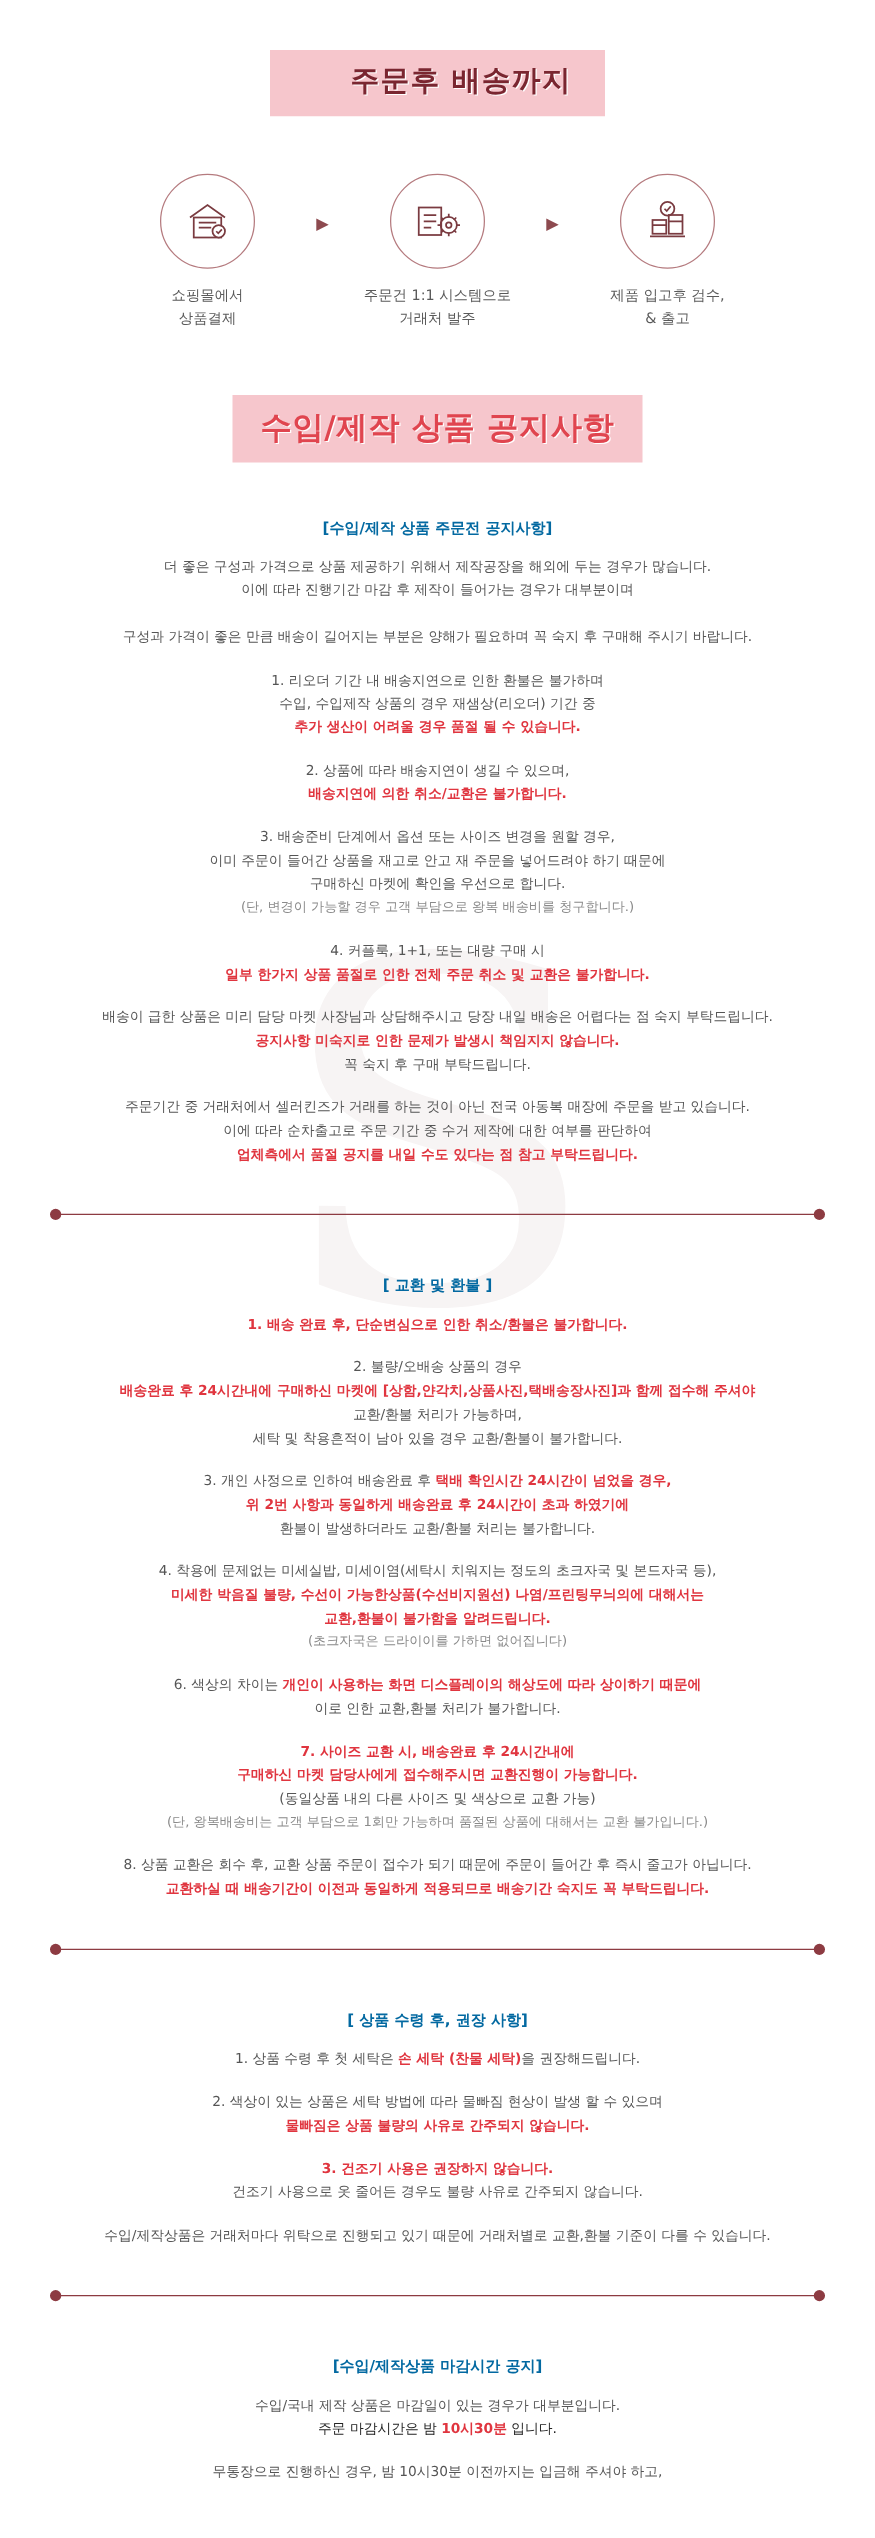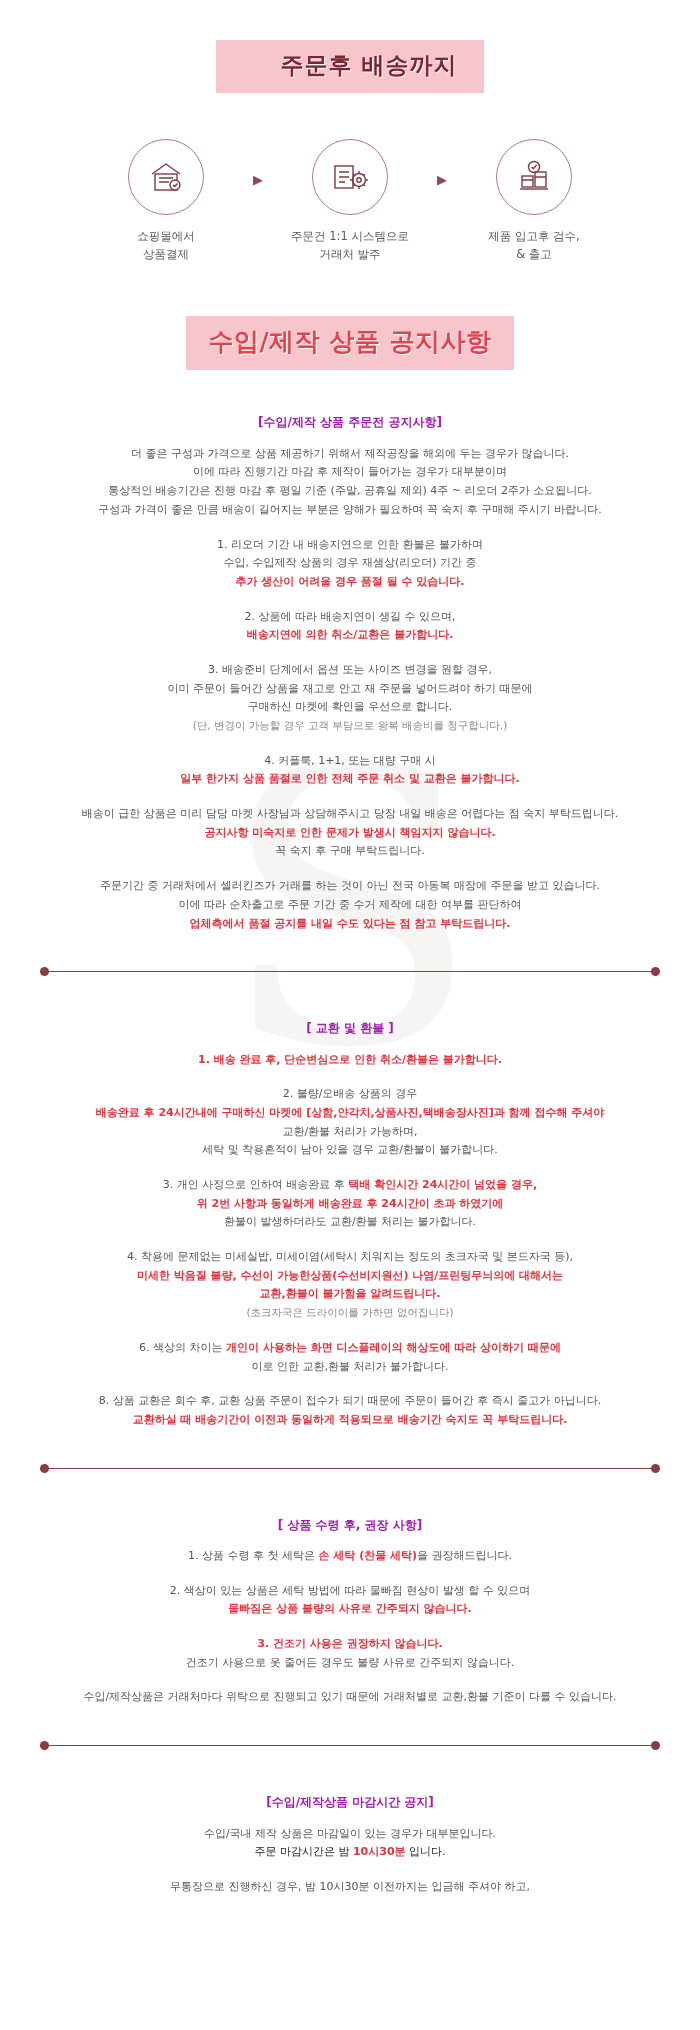--- a/index.html
+++ b/index.html
@@ -90,21 +90,21 @@
     font-weight:bold;
     color:#e0454f;
     text-shadow:1px 1px 0 #ffffff;
     letter-spacing:0.5px;
   }
 
   
   .block{width:620px;margin:0 auto;text-align:center;}
   .h-sub{
     font-weight:bold;
-    color:#a21caf;
+    color:#0369a1;
     font-size:12px;
     margin-top:42px;
     margin-bottom:12px;
   }
   p.para{margin:0 0 16px 0;font-size:11px;color:#555;}
   .red{color:#e0353f;font-weight:bold;}
   .gray-s{color:#8a8a8a;font-size:10.5px;}
   .blk{color:#222;font-weight:normal;}
 
   
@@ -195,21 +195,21 @@
     <div class="sect-title-wrap">
       <span class="sect-title">수입/제작 상품 공지사항</span>
     </div>
 
     <div class="block">
       <div class="h-sub">[수입/제작 상품 주문전 공지사항]</div>
 
       <p class="para">
         <span class="tight">더 좋은 구성과 가격으로 상품 제공하기 위해서 제작공장을 해외에 두는 경우가 많습니다.</span><br>
         <span>이에 따라 진행기간 마감 후 제작이 들어가는 경우가 대부분이며</span><br>
-        <span>통상적인 배송기간은 진행 마감 후 평일 기준 (주말, 공휴일 제외) 4주 ~ 리오더 2주가 소요됩니다.</span><br>
+        <br>
         <span>구성과 가격이 좋은 만큼 배송이 길어지는 부분은 양해가 필요하며 꼭 숙지 후 구매해 주시기 바랍니다.</span>
       </p>
 
       <p class="para item sp">
         <span>1. 리오더 기간 내 배송지연으로 인한 환불은 불가하며</span><br>
         <span>수입, 수입제작 상품의 경우 재샘상(리오더) 기간 중</span><br>
         <span class="red">추가 생산이 어려울 경우 품절 될 수 있습니다.</span>
       </p>
 
       <p class="para item">
@@ -274,20 +274,26 @@
         <span class="red">교환,환불이 불가함을 알려드립니다.</span><br>
         <span class="gray-s">(초크자국은 드라이이를 가하면 없어집니다)</span>
       </p>
 
 
       <p class="para item">
         <span>6. 색상의 차이는 </span><span class="red">개인이 사용하는 화면 디스플레이의 해상도에 따라 상이하기 때문에</span><br>
         <span>이로 인한 교환,환불 처리가 불가합니다.</span>
       </p>
 
+      <p class="para item">
+        <span class="red">7. 사이즈 교환 시, 배송완료 후 24시간내에</span><br>
+        <span class="red">구매하신 마켓 담당사에게 접수해주시면 교환진행이 가능합니다.</span><br>
+        <span>(동일상품 내의 다른 사이즈 및 색상으로 교환 가능)</span><br>
+        <span class="gray-s">(단, 왕복배송비는 고객 부담으로 1회만 가능하며 품절된 상품에 대해서는 교환 불가입니다.)</span>
+      </p>
 
       <p class="para item">
         <span>8. 상품 교환은 회수 후, 교환 상품 주문이 접수가 되기 때문에 주문이 들어간 후 즉시 줄고가 아닙니다.</span><br>
         <span class="red">교환하실 때 배송기간이 이전과 동일하게 적용되므로 배송기간 숙지도 꼭 부탁드립니다.</span>
       </p>
     </div>
 
     <div class="divider">
       <div class="line"></div>
       <div class="dot l"></div>

